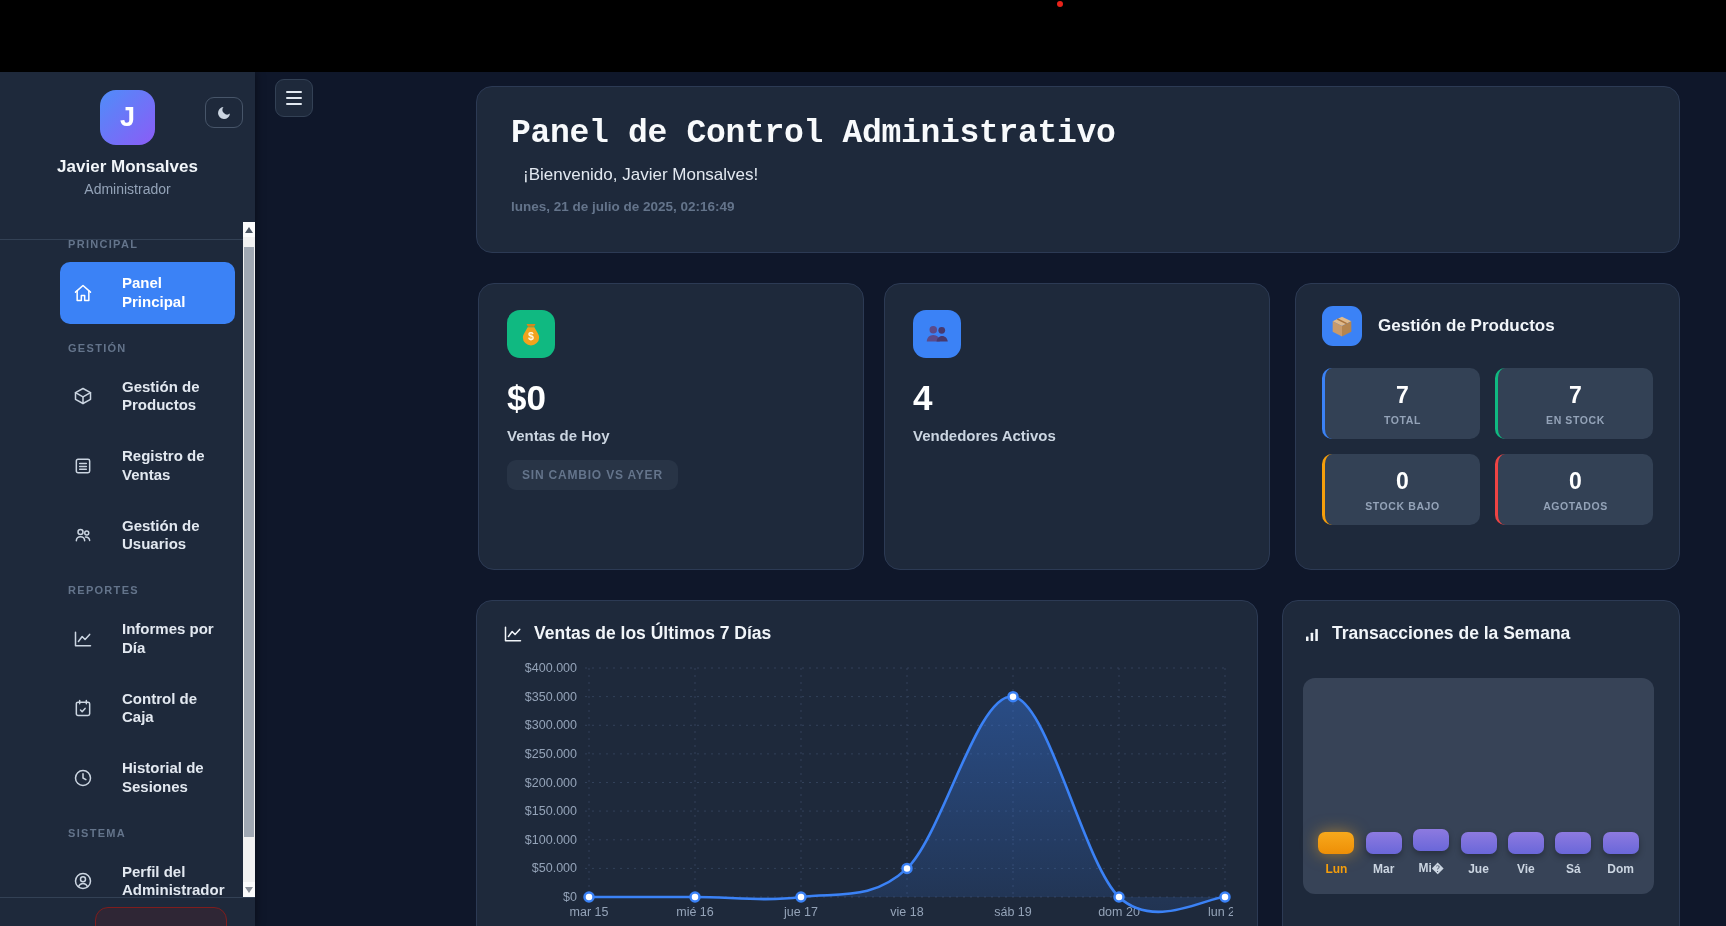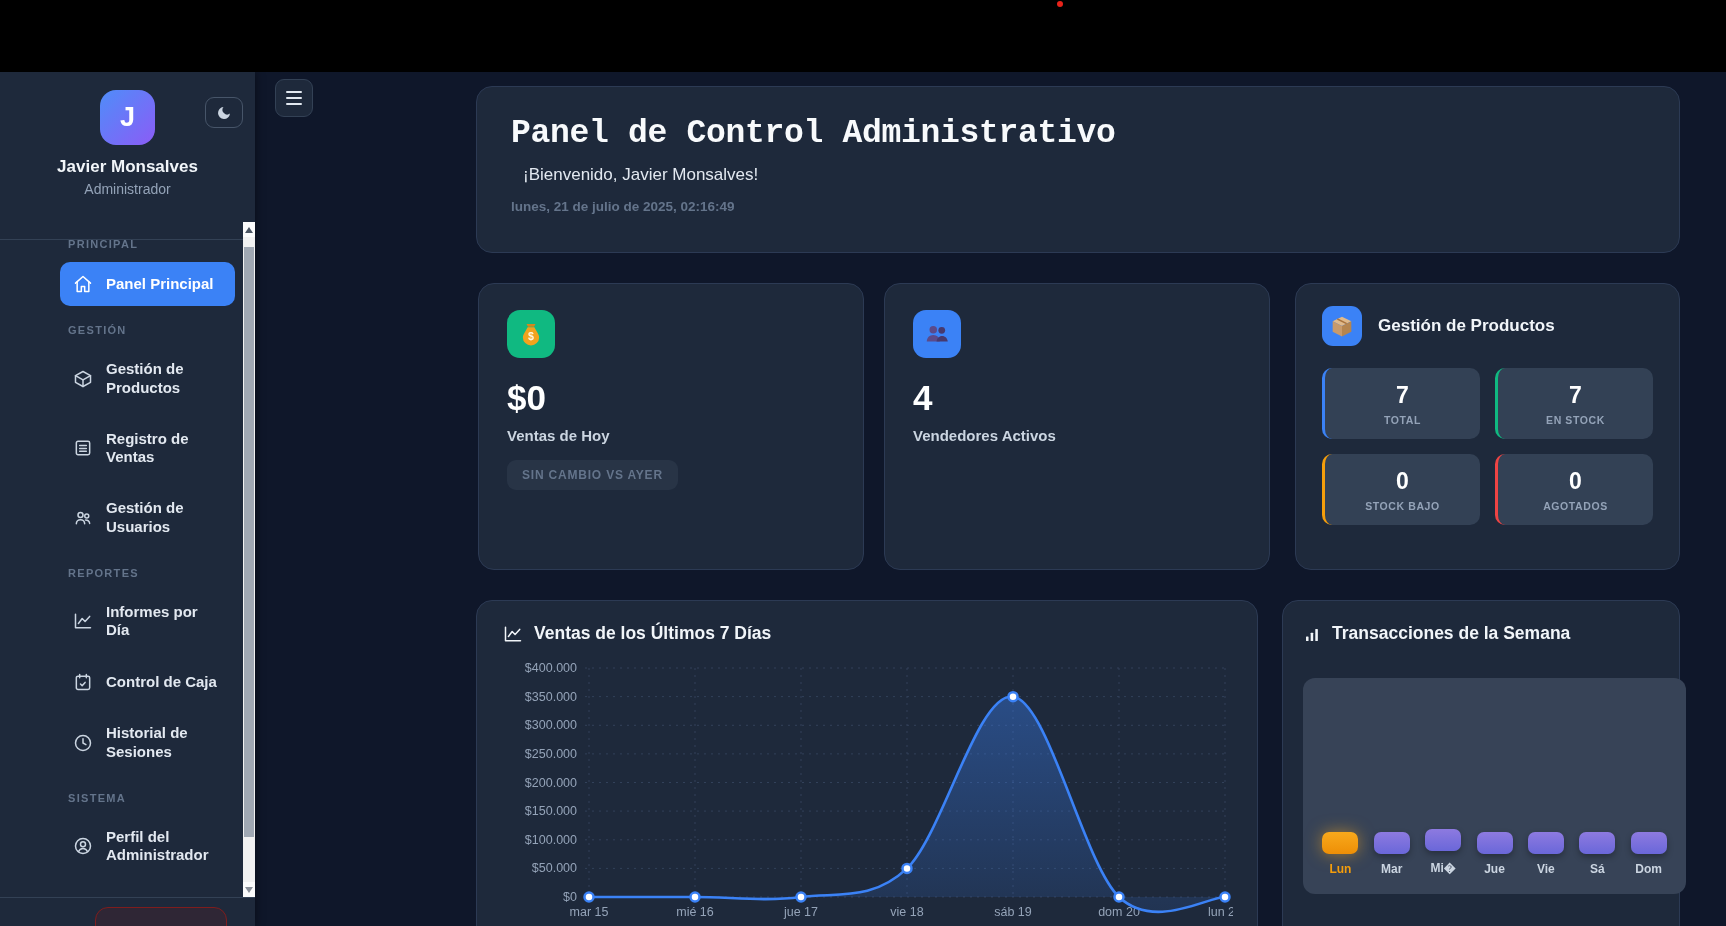--- a/index.html
+++ b/index.html
@@ -18,21 +18,21 @@
     border:1.5px solid #475569;background:transparent;display:flex;align-items:center;justify-content:center;cursor:pointer;padding:0;}
   .avatar{width:55px;height:55px;margin:18px auto 0;border-radius:16px;
     background:linear-gradient(135deg,#4f8df9,#8b5cf6);display:flex;align-items:center;justify-content:center;
     font-size:27px;font-weight:bold;color:#fff;}
   .user-name{margin-top:12px;font-size:17px;font-weight:700;color:#f1f5f9;}
   .user-role{margin-top:4px;font-size:14px;color:#94a3b8;}
 
   .nav{position:absolute;top:150px;bottom:29px;left:0;right:12px;padding:10px 8px 0 32px;overflow:hidden;margin-left:28px;}
   .nav-section-label{font-size:11px;font-weight:700;letter-spacing:1.3px;color:#64748b;margin:18px 0 12px 8px;}
   .nav-section-label:first-child{margin-top:6px;}
-  .nav-item{display:flex;align-items:center;gap:13px;width:100%;padding:12px 13px;margin-bottom:8px;
+  .nav-item{display:flex;align-items:center;gap:29px;width:100%;padding:12px 13px;margin-bottom:8px;
     background:none;border:none;border-radius:10px;color:#e2e8f0;font-size:15px;font-weight:600;
     font-family:inherit;text-align:left;cursor:pointer;line-height:1.25;}
   .nav-item .ni{width:20px;height:20px;flex:none;color:#cbd5e1;display:flex;}
   .nav-item.active{background:#3b82f6;color:#fff;}
   .nav-item.active .ni{color:#fff;}
 
   
   .sb{position:absolute;right:0;top:150px;bottom:29px;width:12px;background:#f1f1f1;}
   .sb-btn{position:absolute;left:0;width:12px;height:15px;background:#fbfbfb;display:flex;
     align-items:center;justify-content:center;border:none;cursor:pointer;padding:0;}
@@ -73,21 +73,21 @@
   .pbox-value{font-size:23px;font-weight:800;color:#fff;}
   .pbox-label{margin-top:5px;font-size:10.5px;font-weight:700;letter-spacing:.6px;color:#94a3b8;}
 
   .card-title-row{display:flex;align-items:flex-end;gap:11px;font-size:17.5px;font-weight:700;color:#f1f5f9;}
 
   .chart-card{left:476px;top:600px;width:782px;height:380px;padding:22px 26px;}
   #line-chart-holder{margin-top:10px;}
   #line-chart-holder text{font-family:"Liberation Sans",sans-serif;}
 
   .trans-card{left:1282px;top:600px;width:398px;height:380px;padding:22px 20px;}
-  .trans-panel{margin-top:34px;width:383px;height:216px;background:#374357;border-radius:12px;
+  .trans-panel{margin-top:34px;width:351px;height:216px;background:#374357;border-radius:12px;
     display:flex;align-items:flex-end;justify-content:space-evenly;padding:0 8px 18px;}
   .bar-col{display:flex;flex-direction:column;align-items:center;width:44px;}
   .bar{width:36px;height:22px;border-radius:7px;background:linear-gradient(180deg,#8d7ae0,#6a67d9);
     box-shadow:0 3px 6px rgba(0,0,0,.3);}
   .bar.hl{background:linear-gradient(180deg,#f8a91c,#ee8f06);box-shadow:0 0 16px rgba(248,169,28,.55);}
   .bar-label{margin-top:8px;font-size:12px;font-weight:700;color:#cbd5e1;}
   .bar-label.hl{color:#f59e0b;}
 </style>
 </head>
 <body>

